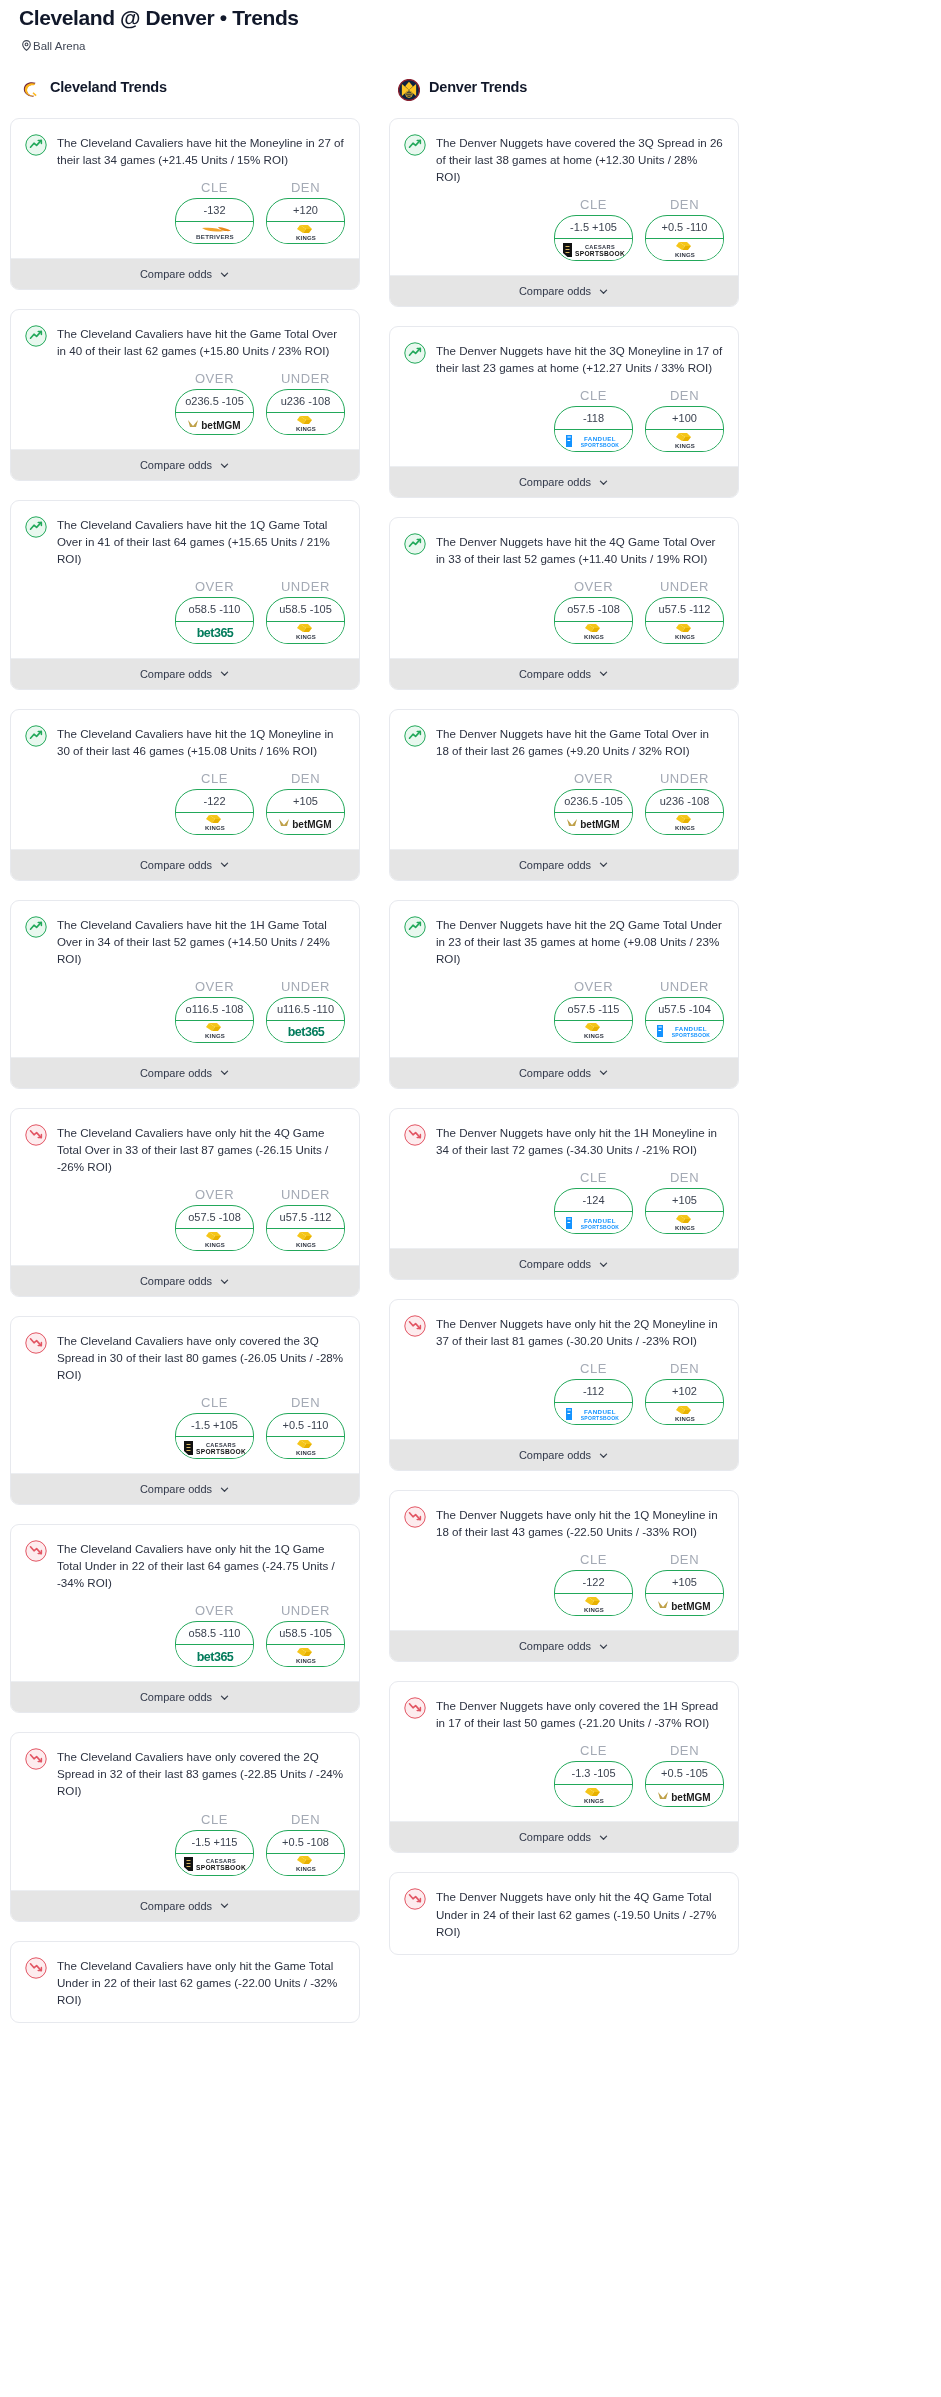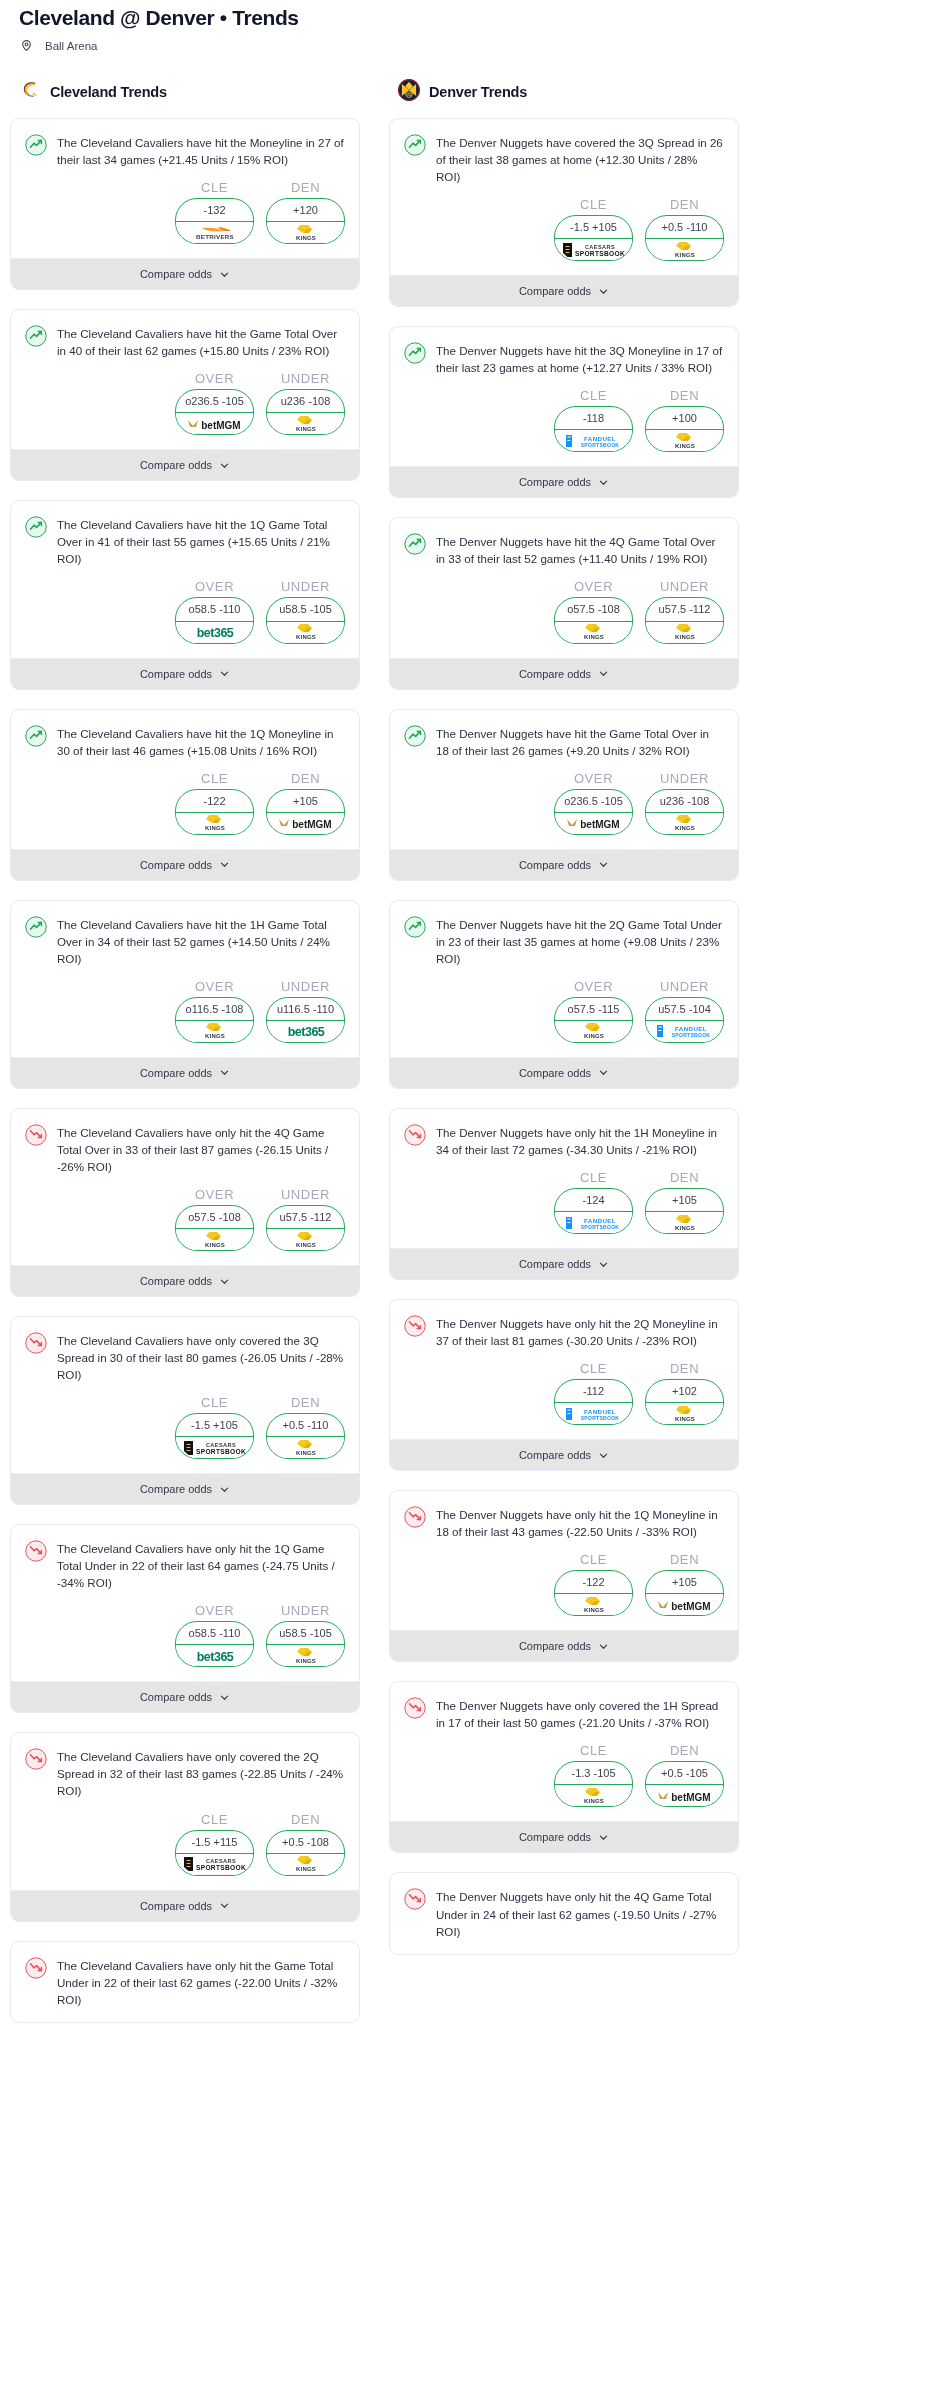--- a/index.html
+++ b/index.html
@@ -14,35 +14,35 @@
 
   
   .page-title{
     font-size:21px;
     font-weight:700;
     letter-spacing:-0.4px;
     color:#11182a;
     padding:6px 0 0 9px;
   }
   .venue{
-    display:flex; align-items:center; gap:12px;
+    display:flex; align-items:center; gap:0;
     padding:9px 0 0 10px;
     font-size:11.5px; color:#3f4654;
   }
   .pin{ width:13px;height:13px;display:block; }
 
   
   .cols{
     display:grid;
     grid-template-columns:1fr 1fr;
     gap:29px;
     margin-top:27px;
   }
   .col-head{
-    display:flex;align-items:center;gap:9px;
+    display:flex;gap:9px;
     padding-left:9px;
     margin-bottom:13px;
   }
   .col-head .team-logo{ width:22px;height:22px;flex:0 0 22px; }
   .col-head .txt{ font-size:14.5px;font-weight:700;color:#11182a;letter-spacing:-0.2px; }
 
   
   .card{
     border:1px solid #e7e9ee;
     border-radius:9px;
@@ -221,21 +221,21 @@
       </div>
     </div>
         <div class="card">
       <div class="card-body">
         <div class="trend-row">
           <span><svg class="tr-icon" viewBox="0 0 22 22">
       <circle cx="11" cy="11" r="10.2" fill="#e9f8ef" stroke="#22a85a" stroke-width="1"></circle>
       <path d="M5.5 13.2 L9 9.2 L11.6 11.4 L16.2 6.4" fill="none" stroke="#22a85a" stroke-width="1.6" stroke-linecap="round" stroke-linejoin="round"></path>
       <path d="M13.2 6.4 L16.4 6.4 L16.4 9.4" fill="none" stroke="#22a85a" stroke-width="1.5" stroke-linecap="round" stroke-linejoin="round"></path>
     </svg></span>
-          <div class="tr-text">The Cleveland Cavaliers have hit the 1Q Game Total Over in 41 of their last 55 games (+15.65 Units / 21% ROI)</div>
+          <div class="tr-text">The Cleveland Cavaliers have hit the 1Q Game Total Over in 41 of their last 64 games (+15.65 Units / 21% ROI)</div>
         </div>
         <div class="odds-wrap">
           <div class="odds-col">
             <div class="odds-label">OVER</div>
             <div class="odds-box pos">
               <div class="odds-val">o58.5 -110</div>
               <div class="odds-book">
                     <svg width="64" height="16" viewBox="0 0 64 16">
         <text x="32" y="13" font-family="Liberation Sans, sans-serif" font-size="12.5" font-weight="700" fill="#027B5B" text-anchor="middle" letter-spacing="-0.5">bet365</text>
       </svg>

